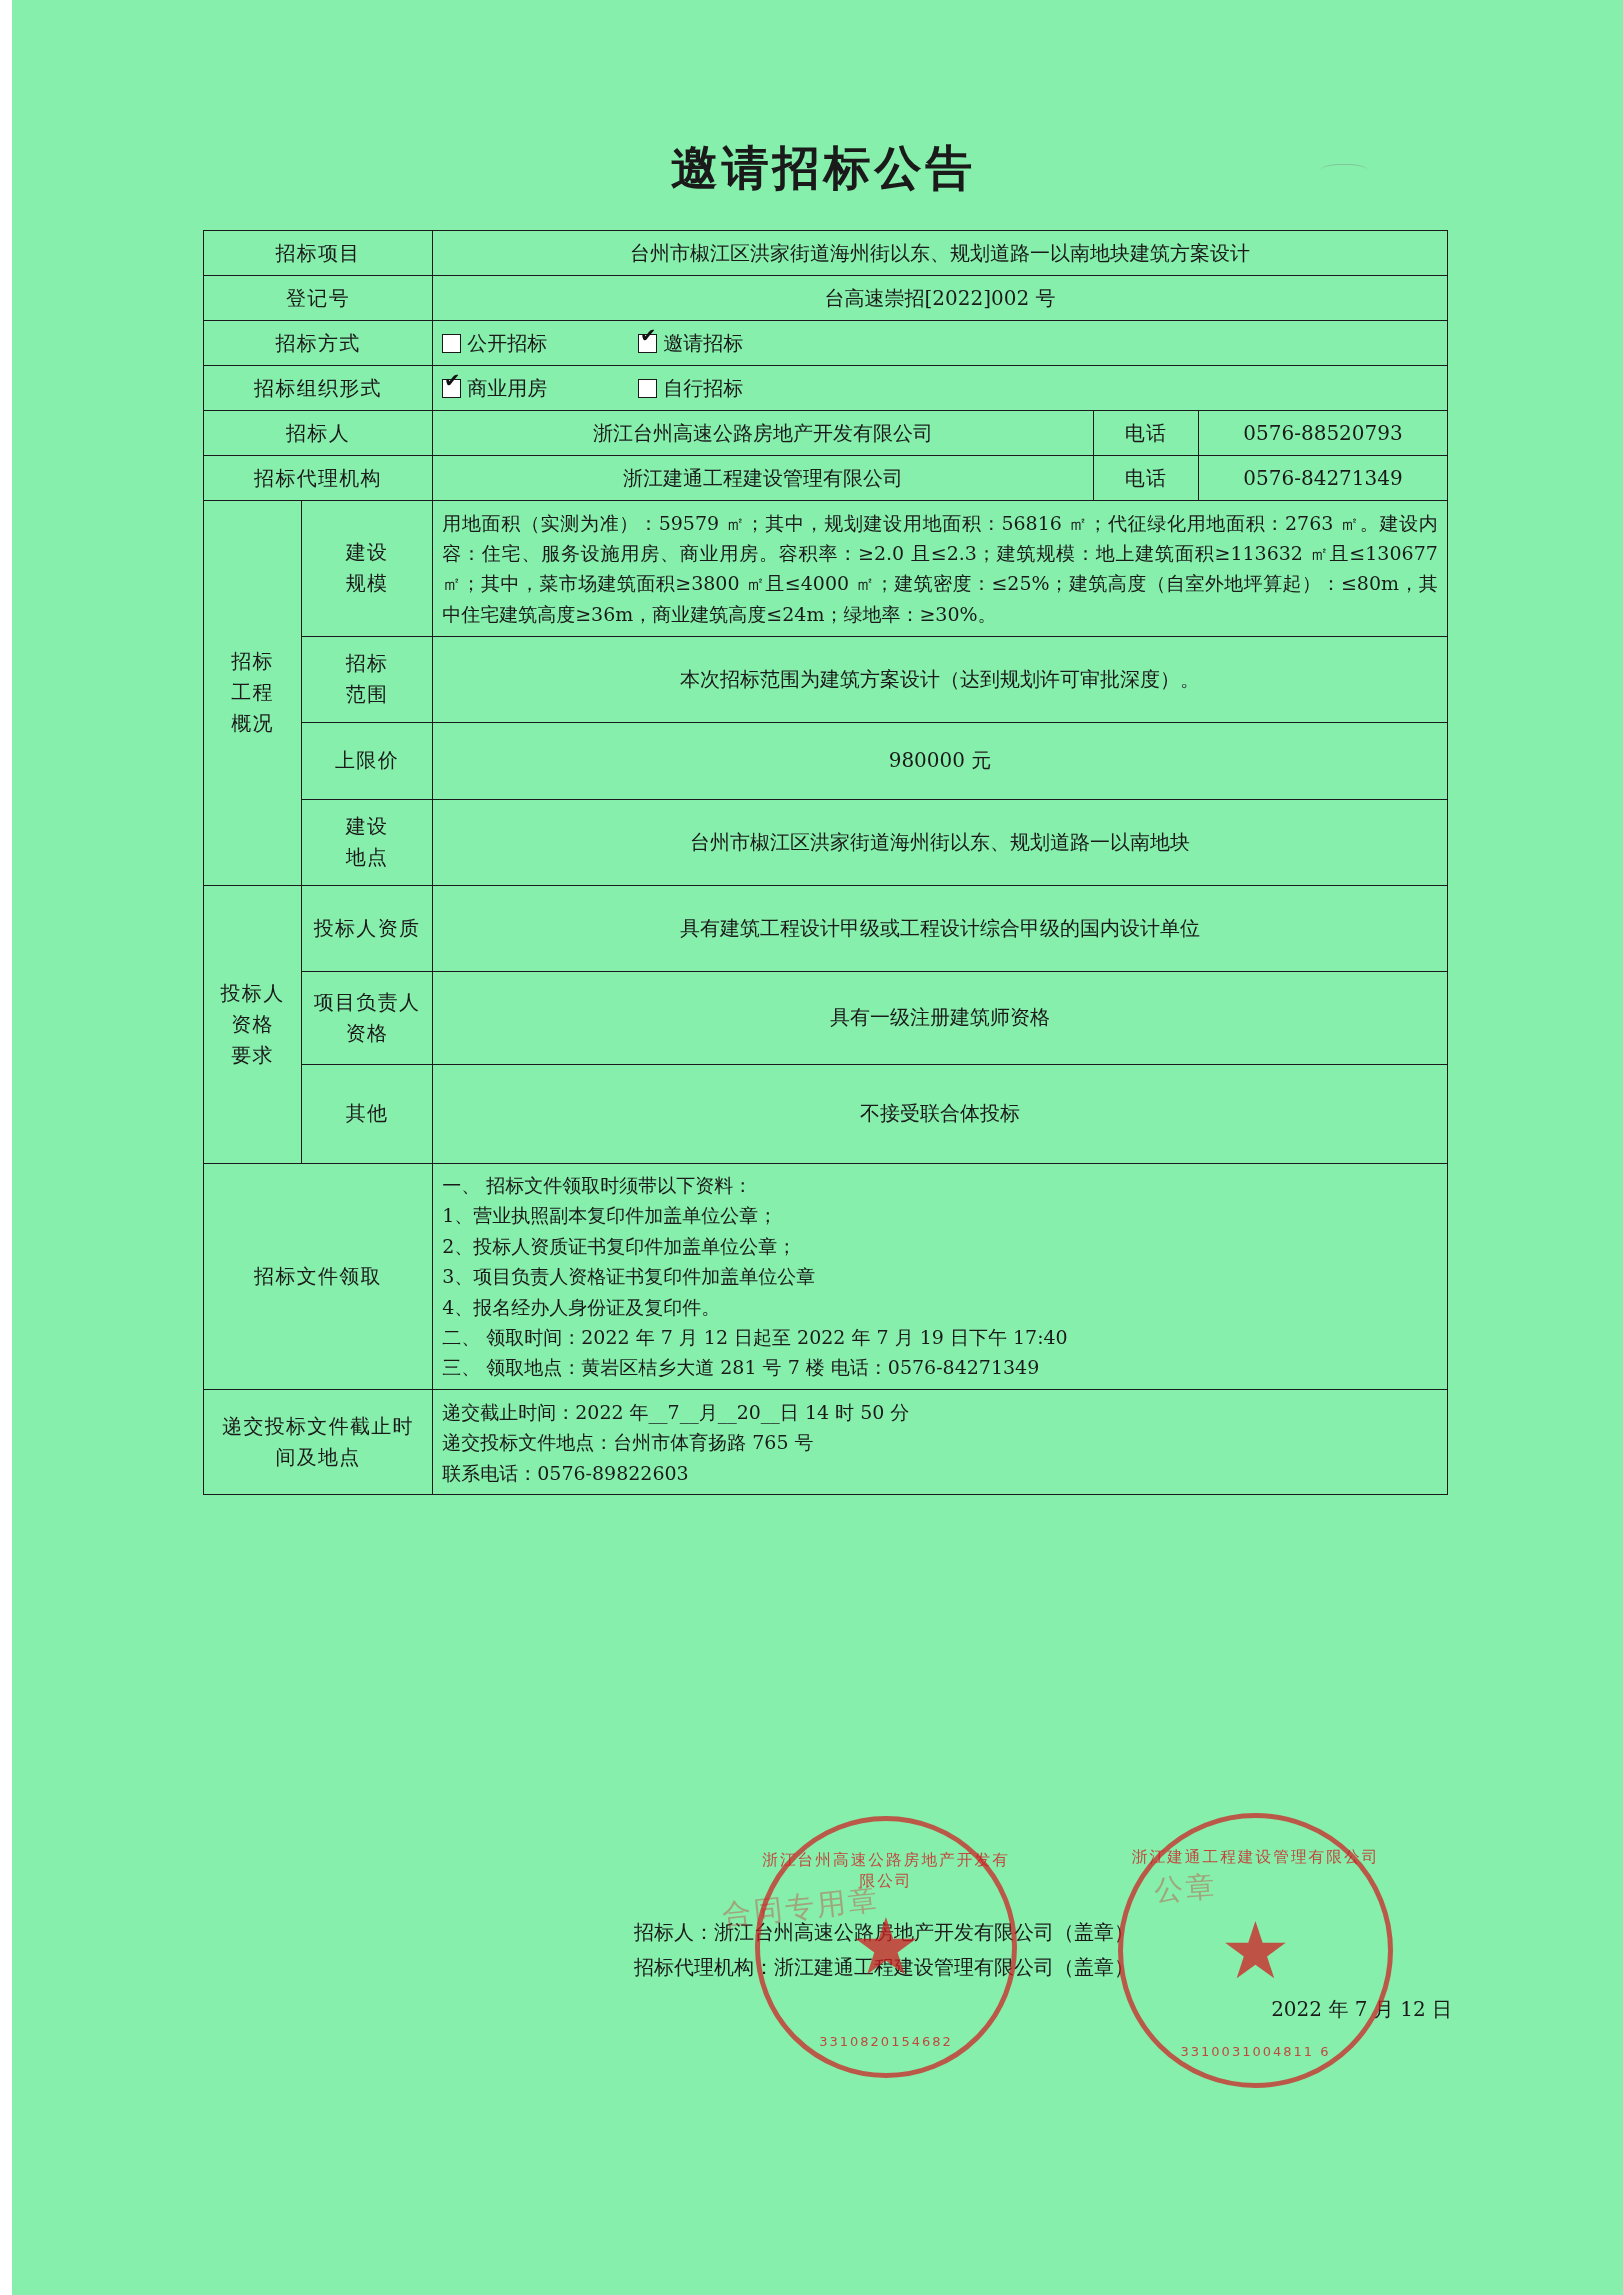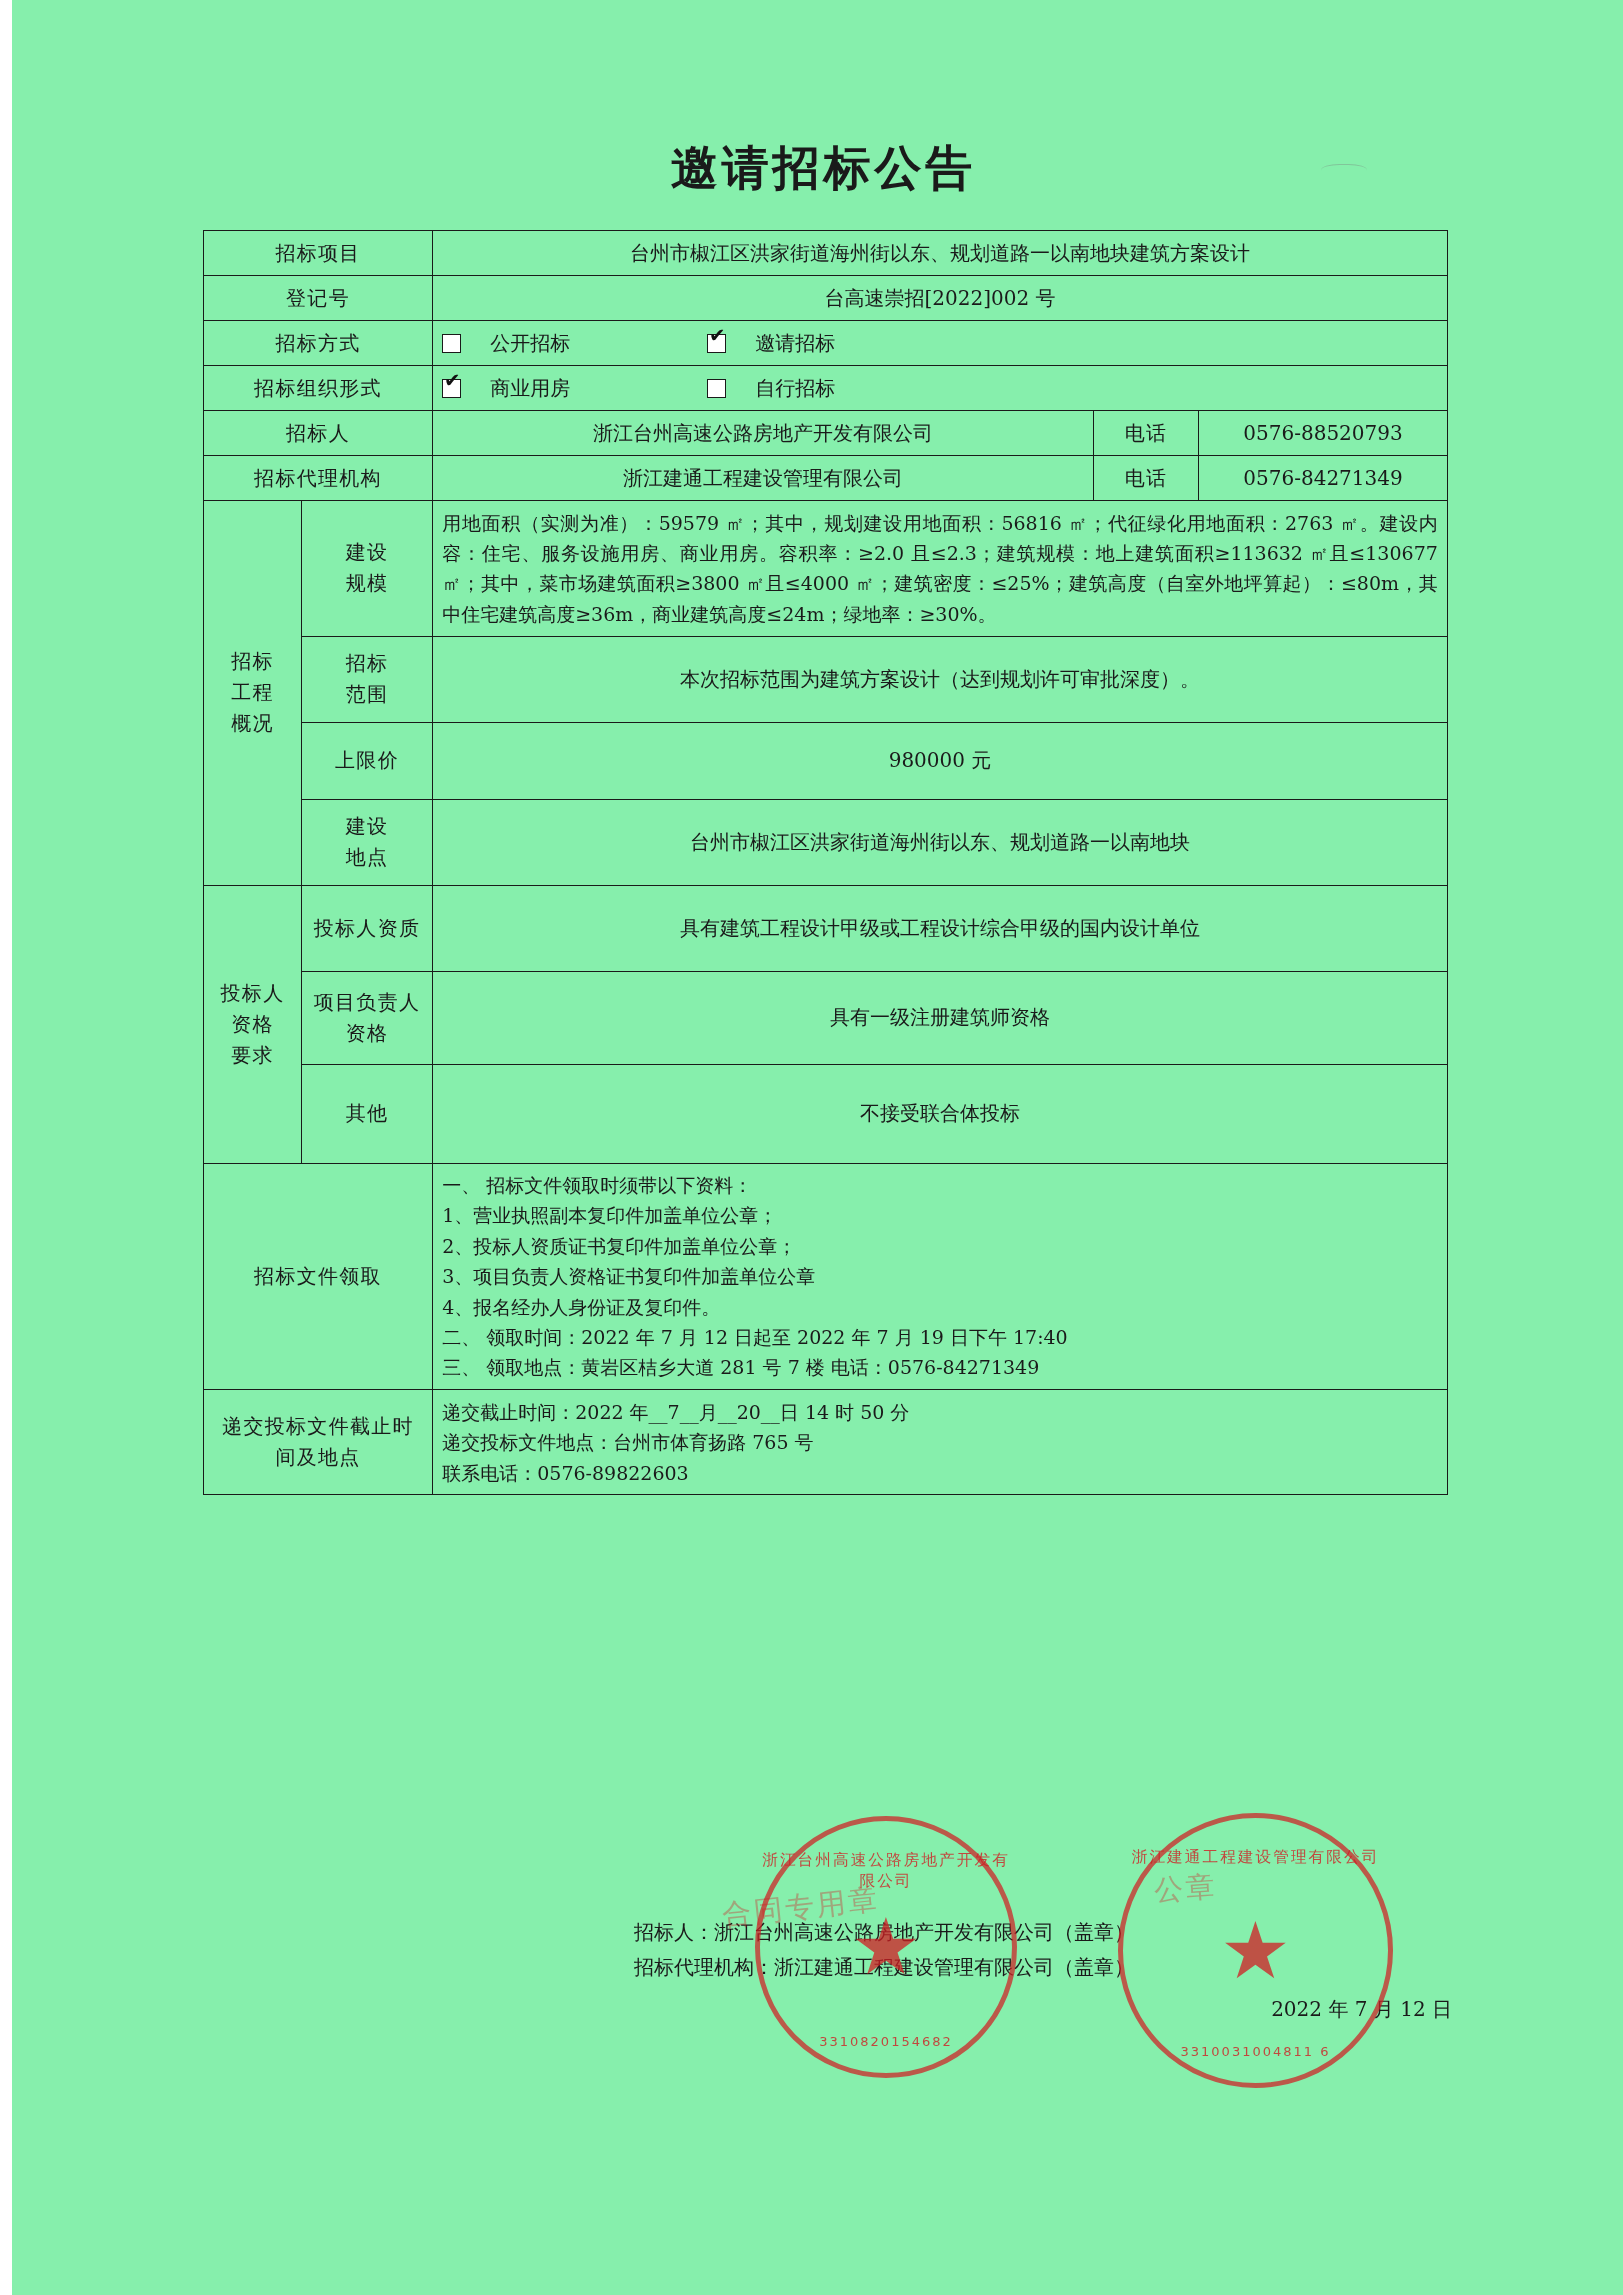--- a/index.html
+++ b/index.html
@@ -60,21 +60,21 @@
     margin-top: 24px;
   }
   .val-sm {
     font-size: 19px;
     line-height: 1.6;
     text-align: justify;
   }
   .ckrow {
     display: flex;
     align-items: center;
-    gap: 29px;
+    gap: 6px;
   }
   .ckbox {
     display: inline-block;
     width: 17px;
     height: 17px;
     border: 1.3px solid #1a1a1a;
     position: relative;
     flex: 0 0 auto;
     background: #fff;
   }

